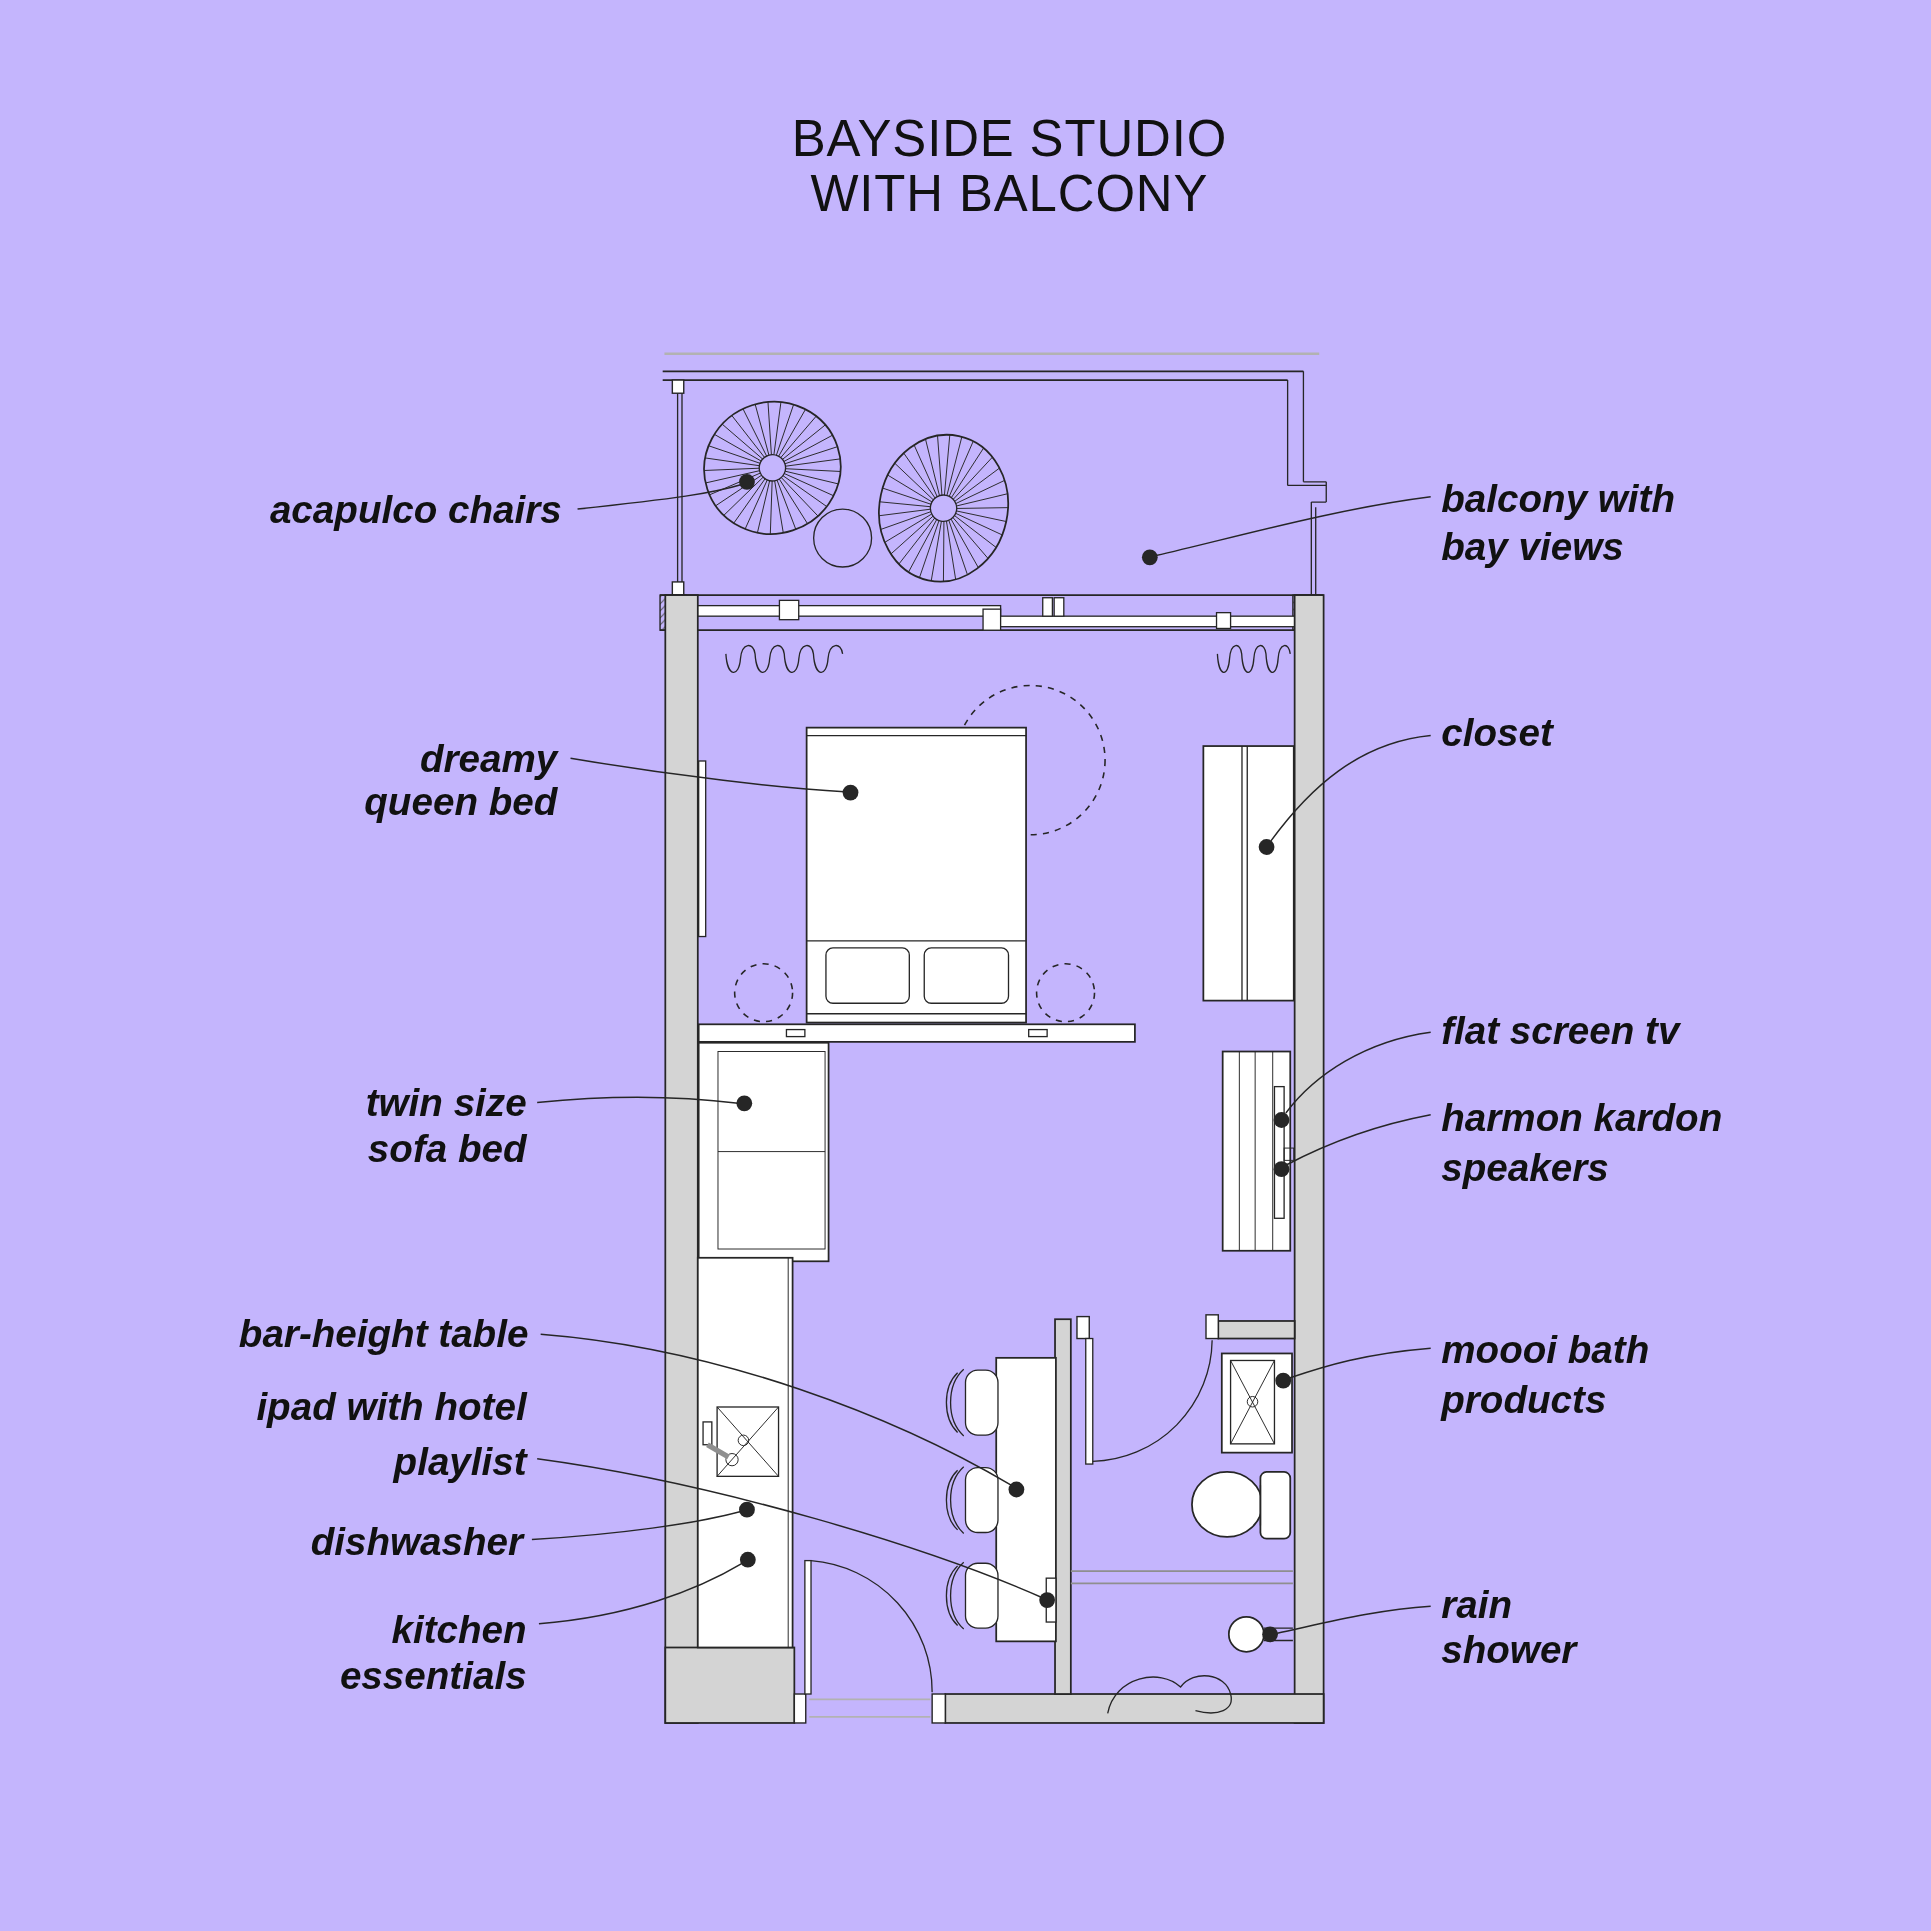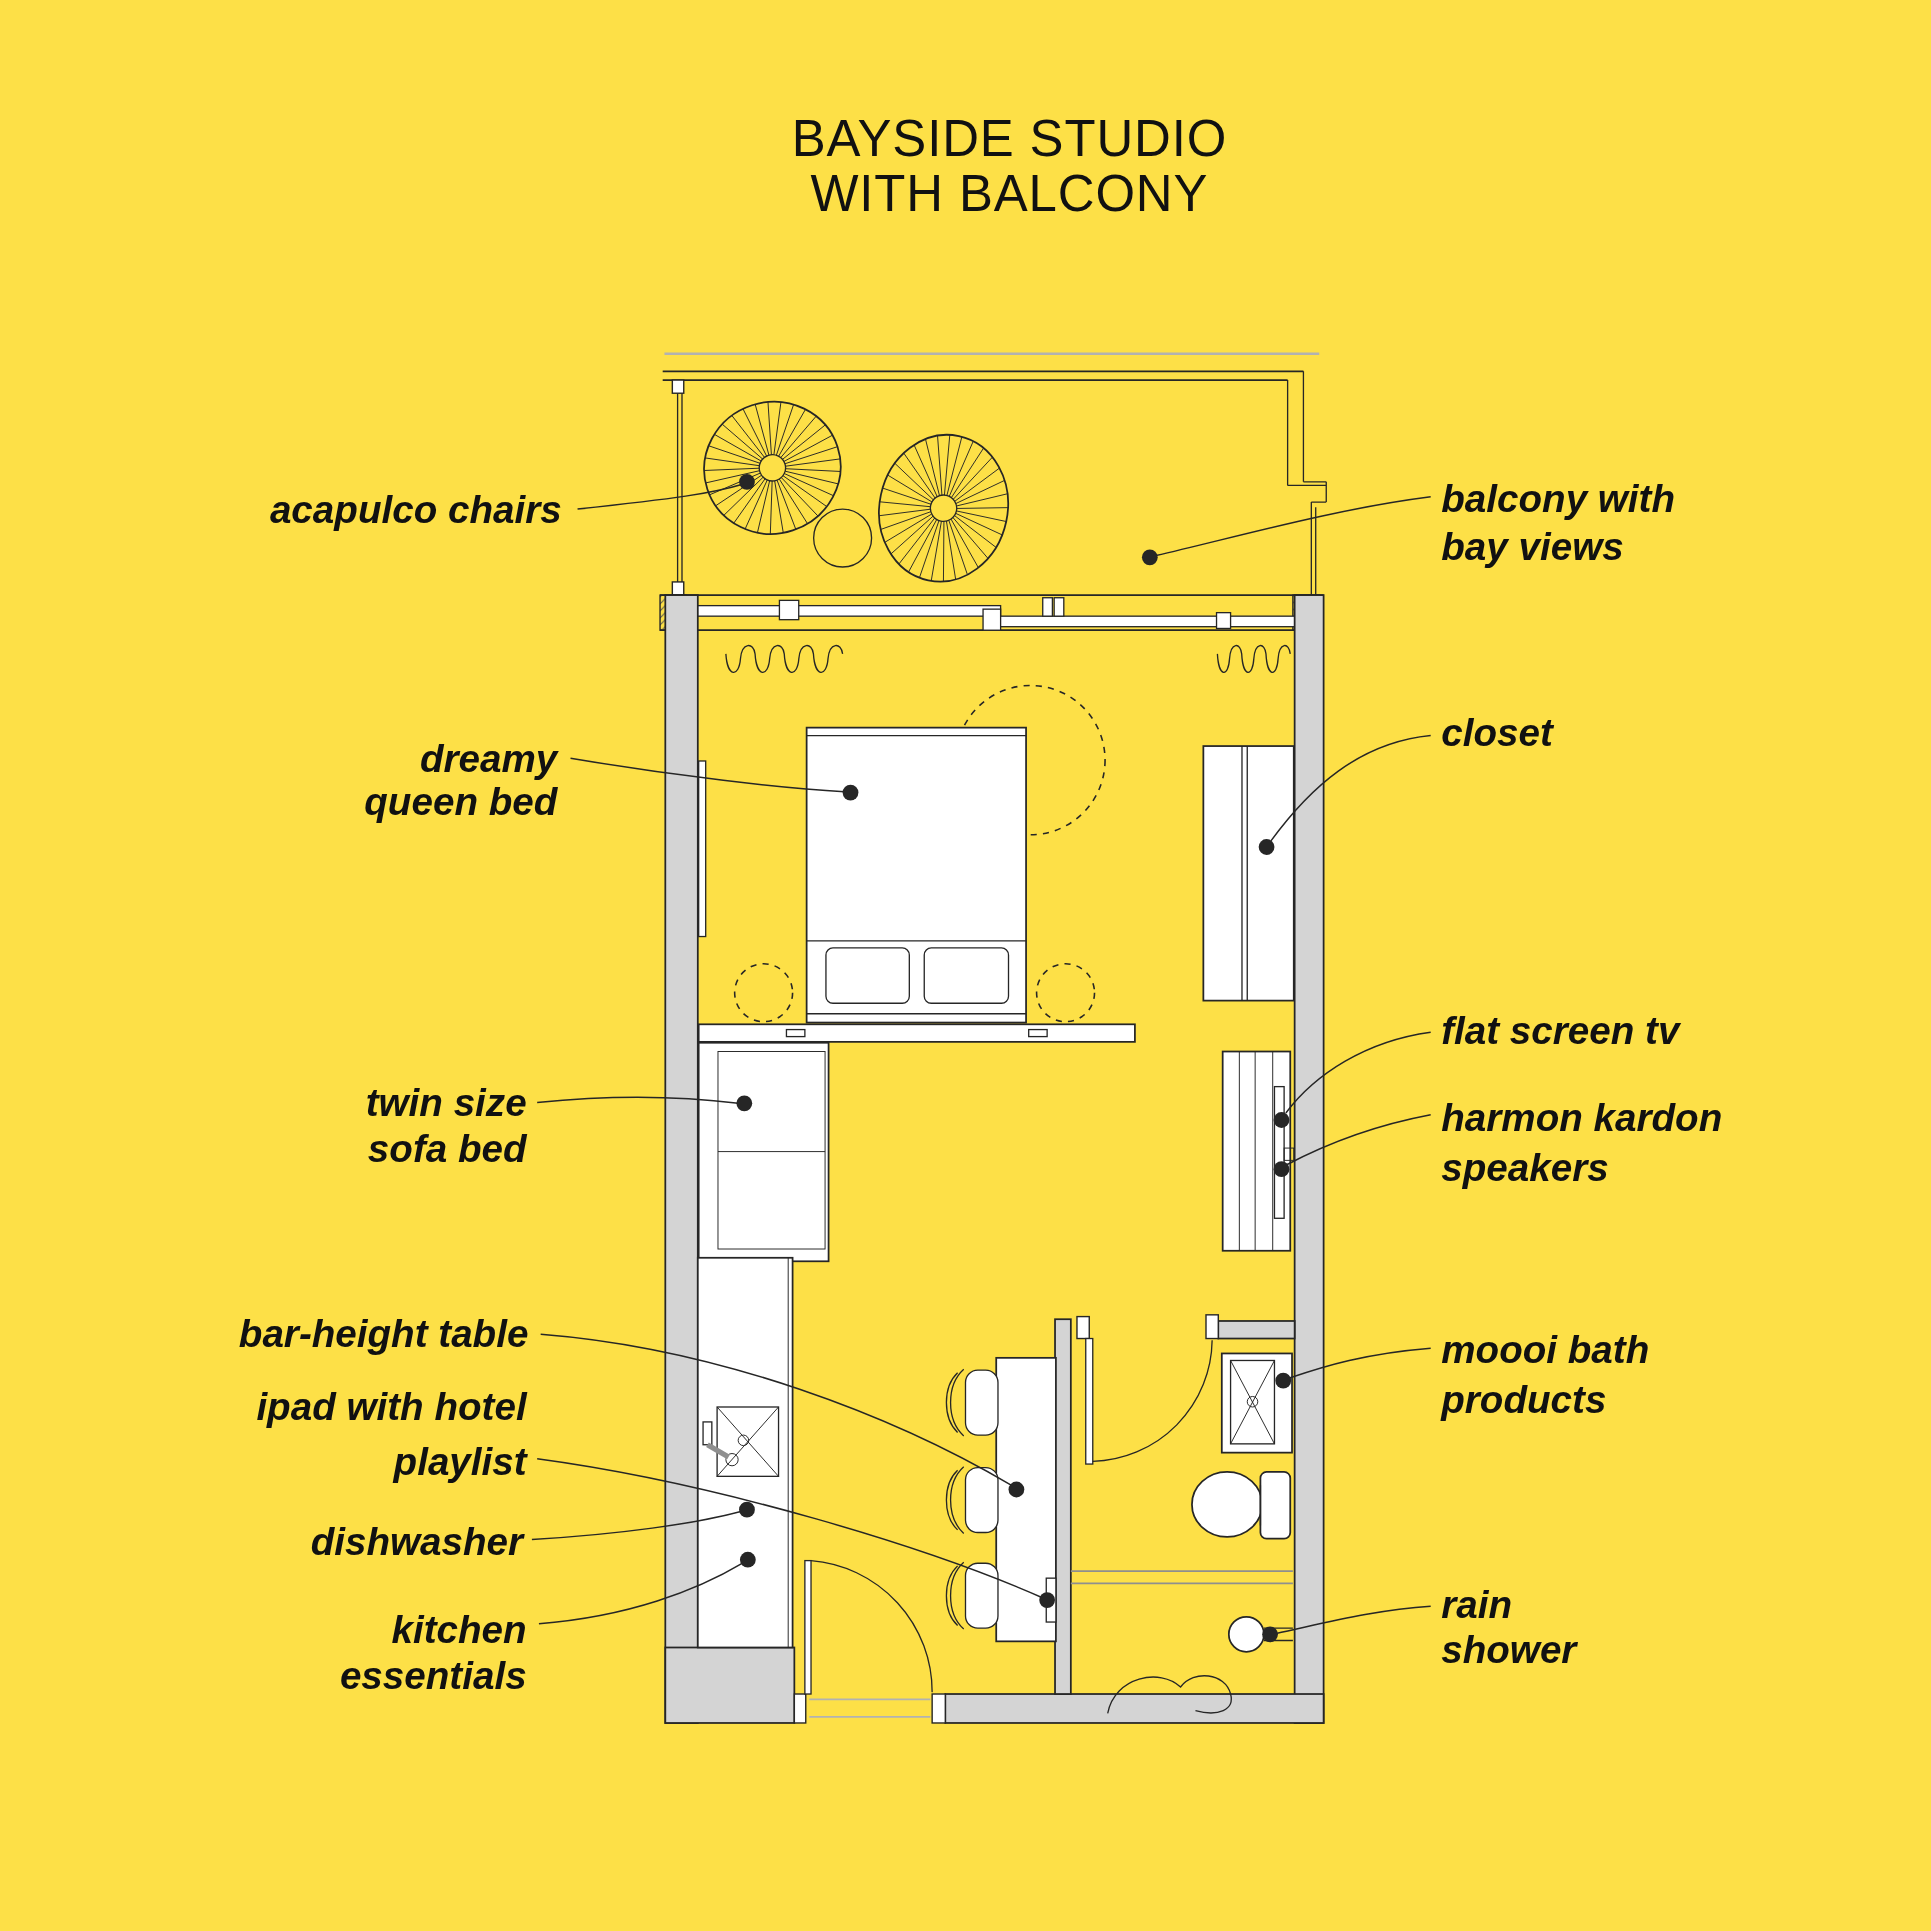--- a/index.html
+++ b/index.html
@@ -1,16 +1,16 @@
 <!DOCTYPE html>
 <html style="--wall: #d4d4d4; --line: #262626; --glass: #8f8f8f; --text: #111111;font-size:14px"><head>
 <meta charset="utf-8">
 <style>
   html,body{margin:0;padding:0;background:#fff;}
-  #stage{position:relative;width:1931px;height:1931px;background:#fde047;overflow:hidden;}
+  #stage{position:relative;width:1931px;height:1931px;background:#c4b5fd;overflow:hidden;}
   svg{position:absolute;left:0;top:0;}
   .w    {fill:var(--wall);stroke:var(--line);stroke-width:2;}
   .post {fill:#fff;stroke:var(--line);stroke-width:1.6;}
   .f    {fill:#fff;stroke:var(--line);stroke-width:2;}
   .f15  {fill:#fff;stroke:var(--line);stroke-width:1.5;}
   .ln   {fill:none;stroke:var(--line);stroke-width:2;}
   .ln1  {fill:none;stroke:var(--line);stroke-width:1.5;}
   .thin {fill:none;stroke:var(--line);stroke-width:1.1;}
   .gl   {fill:none;stroke:var(--glass);stroke-width:2;}
   .lt   {fill:none;stroke:#b2b2b2;stroke-width:3;}

